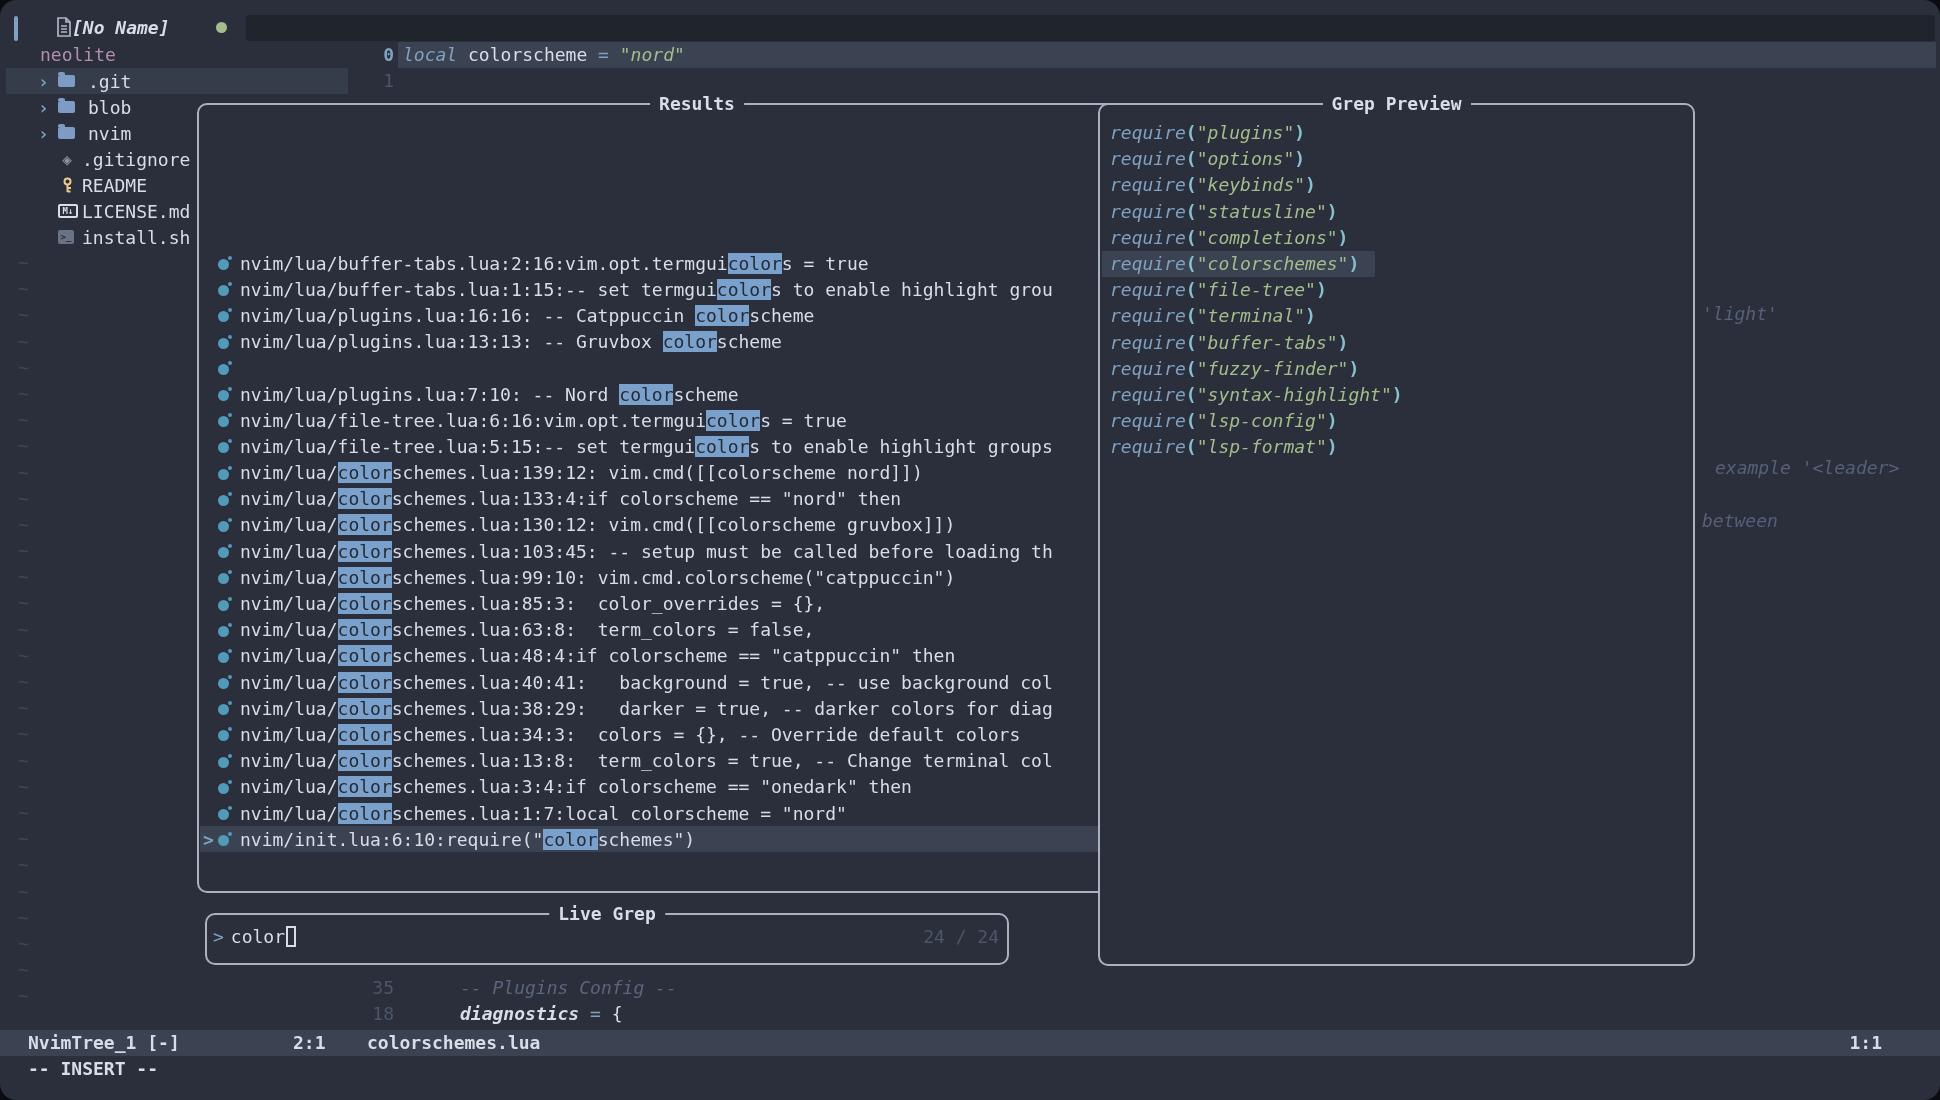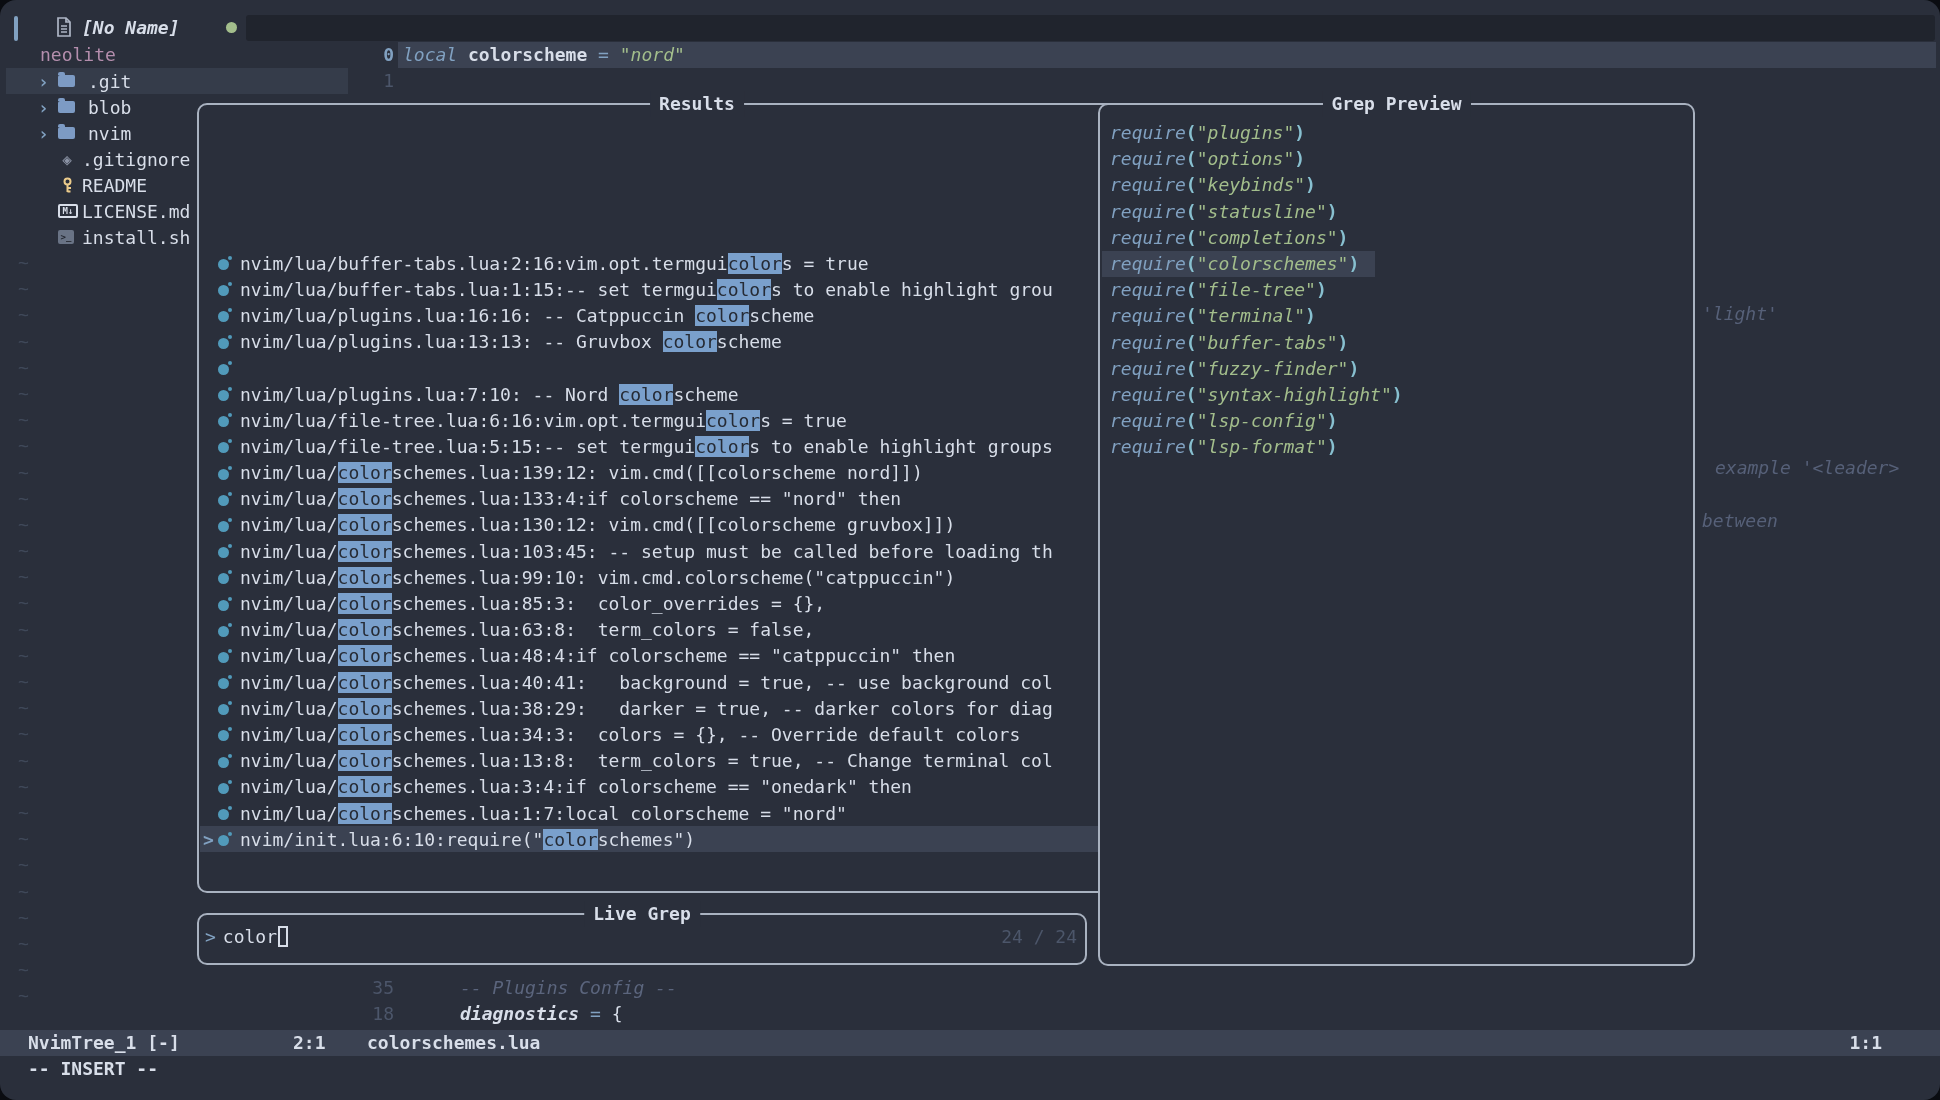--- a/index.html
+++ b/index.html
@@ -12,31 +12,31 @@
   html,body{margin:0;padding:0}
   body{width:1940px;height:1100px;position:relative;background:#0a0c11;
        font-family:"DejaVu Sans Mono",monospace;font-size:18px;color:var(--fg);}
   .term{position:absolute;inset:0;background:var(--bg);border-radius:16px;overflow:hidden}
   .abs{position:absolute}
   .pre{white-space:pre}
   .row26{height:26px;line-height:26px}
   
   .tab-indicator{left:14px;top:16px;width:4px;height:25px;background:var(--blue);border-radius:2px}
   .tab{left:56px;top:12px;height:30px;display:flex;align-items:center}
-  .tab-title{margin-left:10px;font-style:italic;font-weight:bold;color:var(--fg)}
+  .tab-title{margin-left:0;font-style:italic;font-weight:bold;color:var(--fg)}
   .mod-dot{width:11px;height:11px;border-radius:50%;background:var(--green);margin-left:46px}
   .tabline-fill{left:246px;right:5px;top:15px;height:26px;background:var(--bg-dark);border-radius:3px}
   
   .cursorline{left:398px;right:4px;top:42px;height:26px;background:var(--bg-hl)}
   .lnum{width:42px;text-align:right;line-height:26px}
   .lnum-cur{color:var(--blue);font-weight:bold}
   .lnum-dim{color:var(--dim)}
   .codeline{left:403px;top:42px;height:26px;line-height:26px}
   .kw{color:var(--blue);font-style:italic}
-  .ident{color:var(--fg);font-weight:bold}
+  .ident{color:var(--fg);font-weight:normal}
   .op{color:var(--blue)}
   .str{color:var(--green);font-style:italic}
   
   .tree-root{left:40px;top:42px;color:var(--purple)}
   #tree{left:6px;top:68px;width:342px}
   .tree-row{display:flex;align-items:center;height:26px;cursor:pointer}
   .tree-row.selected{background:var(--bg-sel)}
   .tree-row.folder{padding-left:32px}
   .tree-row.file{padding-left:52px}
   .chevron{color:var(--blue);width:20px;font-weight:bold}
@@ -52,21 +52,21 @@
   .icon-sh::after{content:">_"}
   .tree-label{color:var(--fg)}
   
   #tildes{left:18px;top:250px;color:#3f4859}
   #tildes div{height:26.2px;line-height:26.2px}
   
   .float{position:absolute;border:2px solid var(--border);border-radius:10px;background:var(--bg)}
   .float-title{position:absolute;top:-14px;left:50%;transform:translateX(-50%);background:var(--bg);
                padding:0 9px;font-weight:bold;color:var(--fg);line-height:26px;white-space:pre}
   .win-results{left:197px;top:103px;width:1000px;height:790px}
-  .win-grep{left:197px;top:913px;width:890px;height:52px}
+  .win-grep{left:205px;top:913px;width:804px;height:52px}
   .win-preview{left:1098px;top:103px;width:597px;height:863px}
   #res-rows{position:absolute;top:145px;left:1px;right:1px;overflow:hidden}
   .res-row{display:flex;align-items:center;height:26.2px;white-space:pre;overflow:hidden;cursor:pointer}
   .res-row.selected{background:var(--bg-hl)}
   .res-marker{width:18px;padding-left:3px;color:var(--blue);font-weight:bold;flex:none}
   .lua-icon{width:16px;height:16px;position:relative;flex:none}
   .lua-icon::before{content:"";position:absolute;left:0;bottom:1px;width:11px;height:11px;border-radius:50%;background:var(--icon-blue)}
   .lua-icon::after{content:"";position:absolute;right:2px;top:1px;width:4px;height:4px;border-radius:50%;background:var(--icon-blue)}
   .res-text{margin-left:6px;color:var(--fg)}
   .match{background:var(--match-bg);color:var(--match-fg)}

